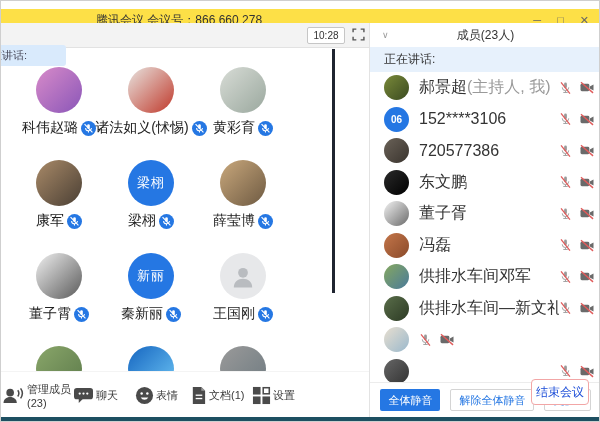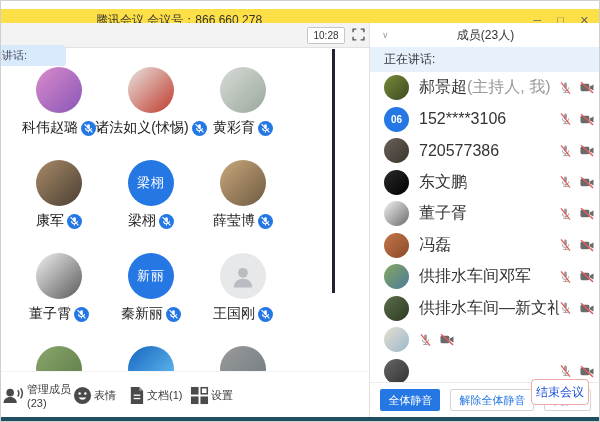--- a/index.html
+++ b/index.html
@@ -263,20 +263,32 @@
     <span class="tool-icon">
       <svg width="24" height="19" viewBox="0 0 24 20">
         <circle cx="9" cy="7" r="4" fill="#4a4a4a"></circle>
         <path d="M2 18c0-4 3-6.5 7-6.5s7 2.5 7 6.5z" fill="#4a4a4a"></path>
         <path d="M17 4.5a5.5 5.5 0 0 1 0 6.5" stroke="#4a4a4a" stroke-width="1.6" fill="none"></path>
         <path d="M20 2.5a9 9 0 0 1 0 10.5" stroke="#4a4a4a" stroke-width="1.6" fill="none"></path>
       </svg>
     </span>
     <span>管理成员(23)</span>
   </div>
+  <div class="tool-item w1">
+    <span class="tool-icon">
+      <svg width="21" height="19" viewBox="0 0 22 20">
+        <rect x="1" y="2" width="20" height="12" rx="3" fill="#4a4a4a"></rect>
+        <path d="M6 13h5l-5 5z" fill="#4a4a4a"></path>
+        <circle cx="7" cy="8" r="1.2" fill="#fff"></circle>
+          <circle cx="11" cy="8" r="1.2" fill="#fff"></circle>
+          <circle cx="15" cy="8" r="1.2" fill="#fff"></circle>
+      </svg>
+    </span>
+    <span>聊天</span>
+  </div>
   <div class="tool-item w2">
     <span class="tool-icon">
       <svg width="19" height="19" viewBox="0 0 20 20">
         <circle cx="10" cy="10" r="9" fill="#4a4a4a"></circle>
         <circle cx="7" cy="8" r="1.3" fill="#fff"></circle>
           <circle cx="13" cy="8" r="1.3" fill="#fff"></circle>
         <path d="M6 12.2a4.6 4.6 0 0 0 8 0z" fill="#fff"></path>
       </svg>
     </span>
     <span>表情</span>

